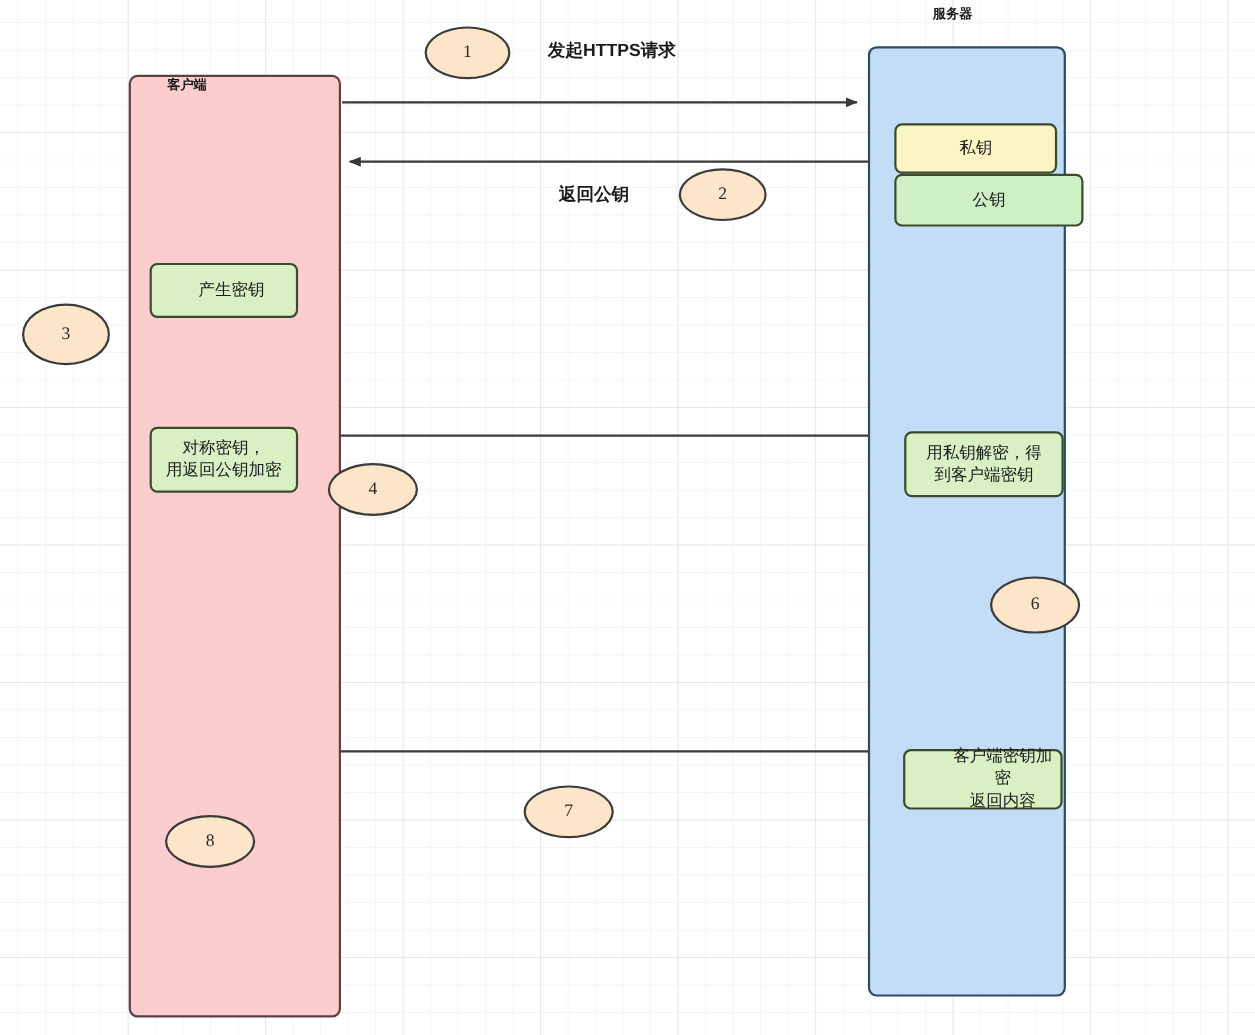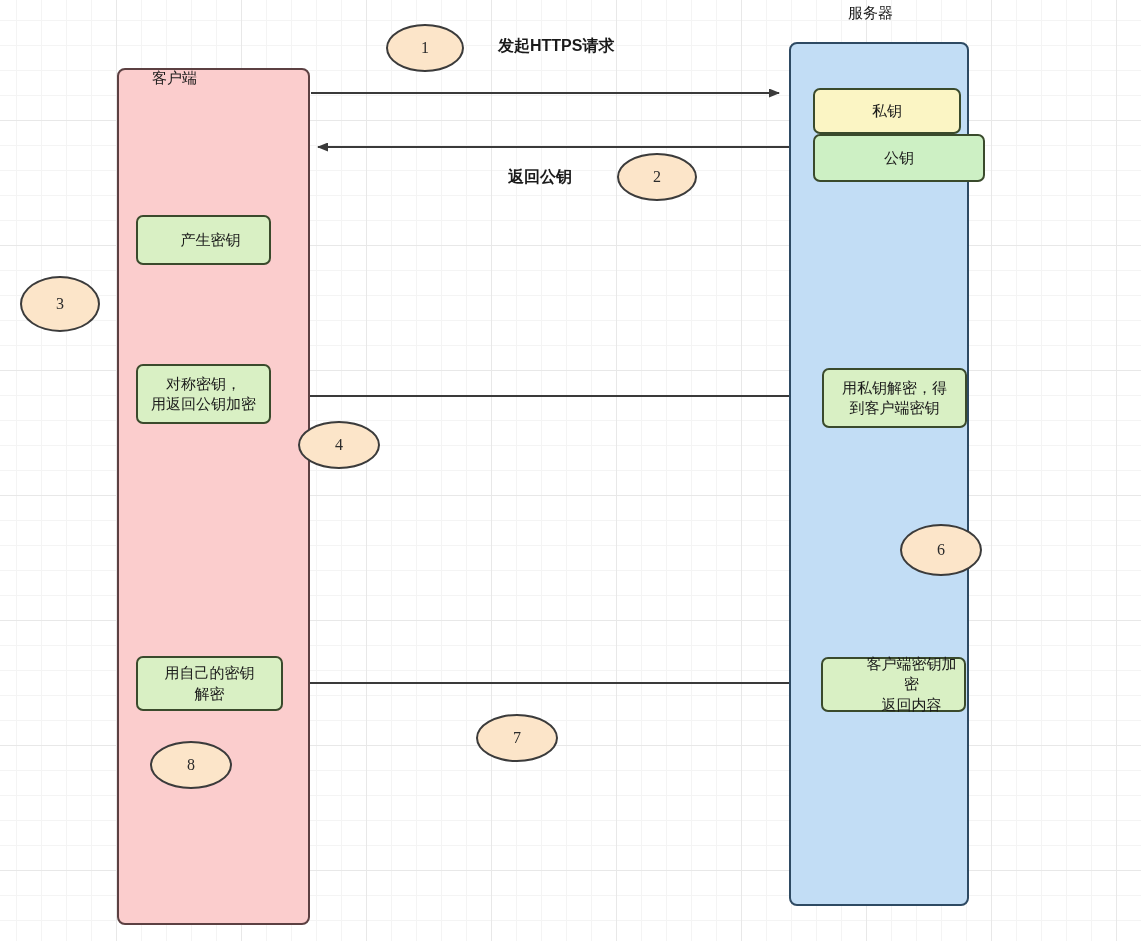--- a/index.html
+++ b/index.html
@@ -43,39 +43,40 @@
   .lane.client {
     background: #fbcdcd;
     border-color: #5c4042;
   }
   .lane.server {
     background: #c2ddf5;
     border-color: #2e4a63;
   }
   .lane-title {
     position: absolute;
-    font-weight: normal;
-    font-size: 15px;
+    font-weight: bold;
+    font-size: 12px;
     color: #1a1a1a;
     white-space: nowrap;
   }
 
   .node {
     position: absolute;
     border: 2px solid #3a4a2c;
     border-radius: 7px;
     background: #d9f0c4;
     display: flex;
     align-items: center;
     justify-content: center;
     text-align: center;
     font-size: 15px;
     color: #1a1a1a;
     line-height: 1.35;
     padding: 2px 4px;
+    margin-top: 24px;
   }
   .node.key-private {
     background: #fbf5c4;
     border-color: #3a4a2c;
   }
   .node.key-public {
     background: #cdf0c4;
     border-color: #3a4a2c;
   }
 
@@ -136,26 +137,20 @@
 
   <div class="node" style="left:136px; top:215px; width:135px; height:50px;padding-left:18px;">产生密钥</div>
 
   <div class="node" style="left:136px; top:364px; width:135px; height:60px;">
     <span style="display:block;">
       <span style="display:block;">对称密钥，</span>
       <span style="display:block;">用返回公钥加密</span>
     </span>
   </div>
 
-  <div class="node" style="left:136px; top:656px; width:147px; height:55px;">
-    <span style="display:block;">
-      <span style="display:block;">用自己的密钥</span>
-      <span style="display:block;">解密</span>
-    </span>
-  </div>
 
   <div class="node" style="left:822px; top:368px; width:145px; height:60px;">
     <span style="display:block;">
       <span style="display:block;text-align:center;">用私钥解密，得</span>
       <span style="display:block;">到客户端密钥</span>
     </span>
   </div>
 
   <div class="node" style="left:821px; top:657px; width:145px; height:55px;padding-left:40px;">
     <span style="display:block;">

